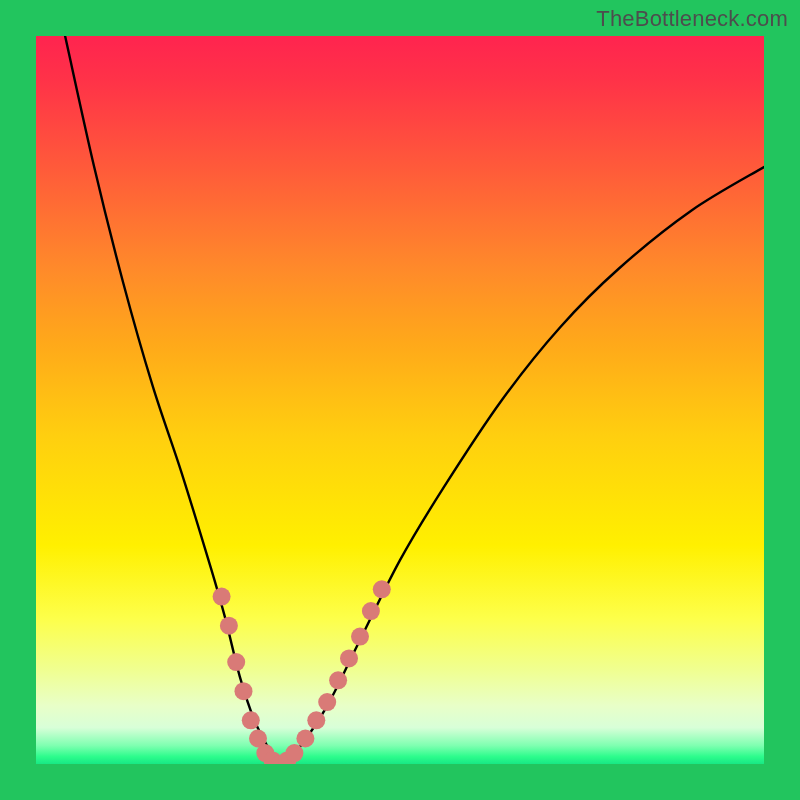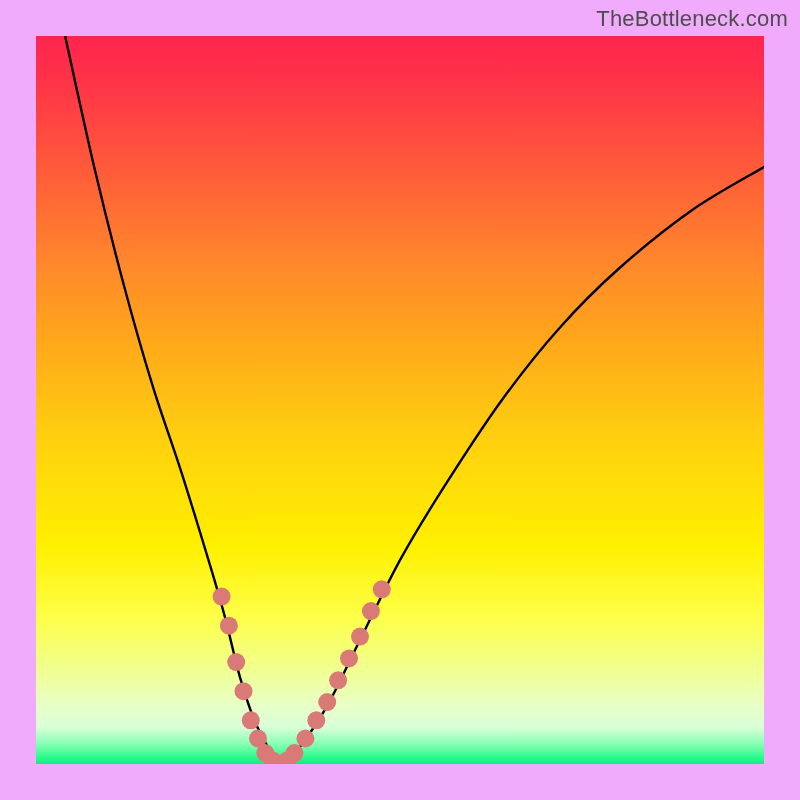--- a/index.html
+++ b/index.html
@@ -8,21 +8,21 @@
     width: 800px;
     height: 800px;
     background: #000;
     overflow: hidden;
     font-family: Arial, Helvetica, sans-serif;
   }
   .frame {
     position: relative;
     width: 800px;
     height: 800px;
-    background: #f0abfc;
+    background: #22c55e;
   }
   .plot {
     position: absolute;
     left: 36px;
     top: 36px;
     width: 728px;
     height: 728px;
     background: linear-gradient(to bottom,
       #ff244f 0%,
       #ff3248 6%,

